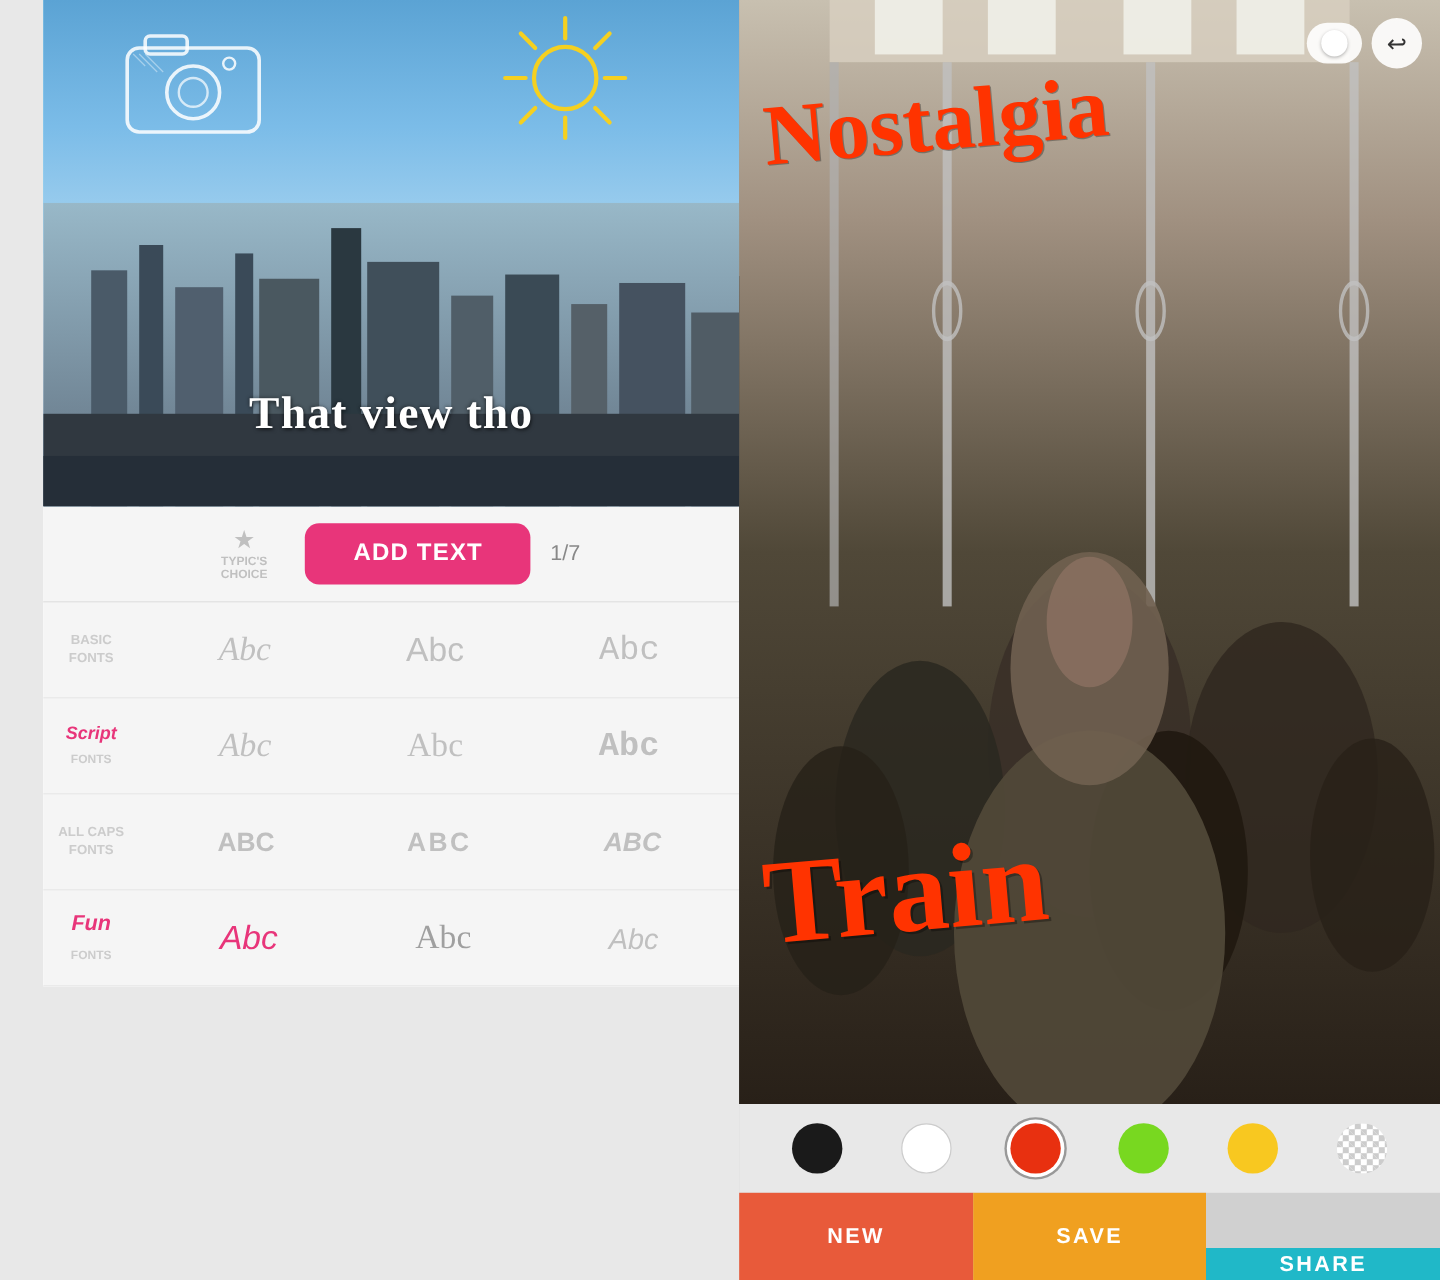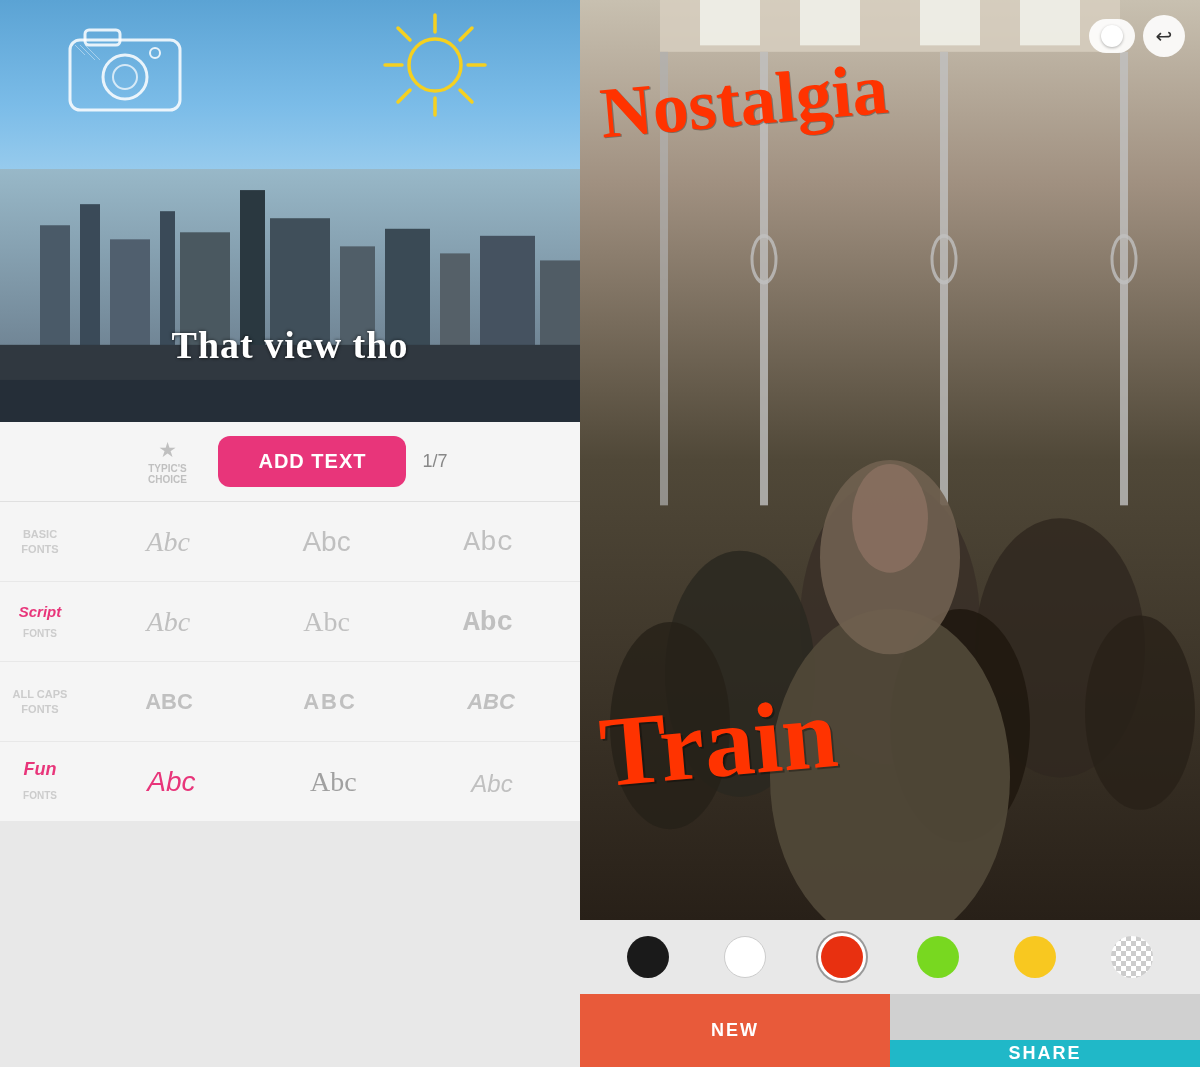--- a/index.html
+++ b/index.html
@@ -12,20 +12,21 @@
       background: #e8e8e8;
     }
 
     
     .left-panel {
       width: 580px;
       height: 822px;
       display: flex;
       flex-direction: column;
       background: #fff;
+      margin-left: 36px;
     }
 
     .photo-area {
       width: 580px;
       height: 590px;
       position: relative;
       overflow: hidden;
       background: linear-gradient(180deg, #87CEEB 0%, #87CEEB 40%, #c8d8e8 60%, #6a8fa8 100%);
     }
 
@@ -498,15 +499,16 @@
     <div class="color-dot" style="background:#1a1a1a;"></div>
     <div class="color-dot" style="background:#ffffff;border:1px solid #ccc;"></div>
     <div class="color-dot selected" style="background:#e83010;"></div>
     <div class="color-dot" style="background:#78d820;"></div>
     <div class="color-dot" style="background:#f8c820;"></div>
     <div class="color-dot checker"></div>
   </div>
 
   <div class="action-buttons">
     <button class="action-btn btn-new">NEW</button>
+    <button class="action-btn btn-save">SAVE</button>
     <button class="action-btn btn-share">SHARE</button>
   </div>
 </div>
 
 </body></html>

